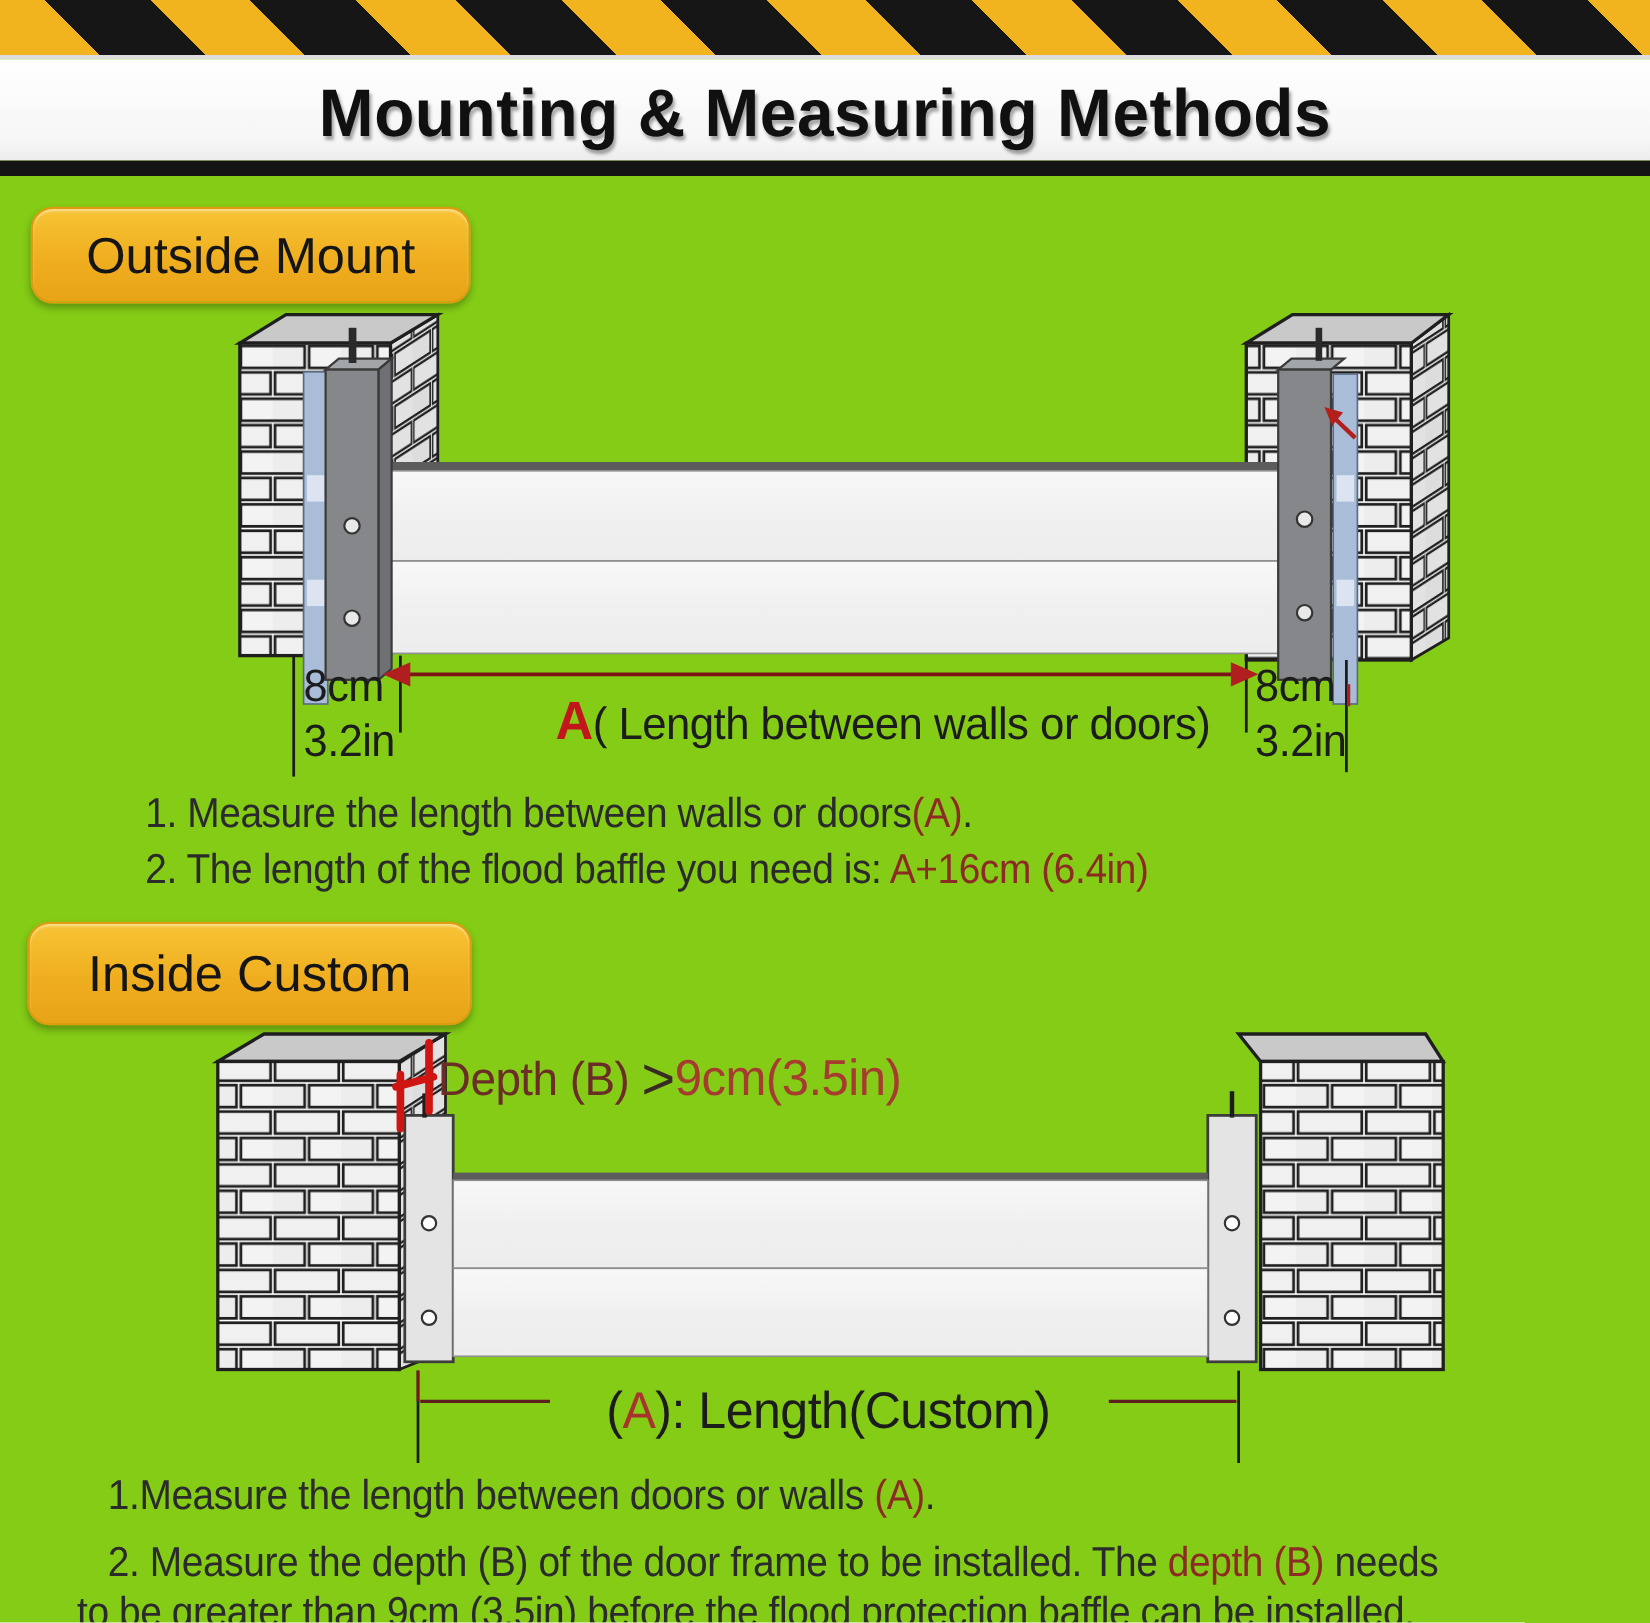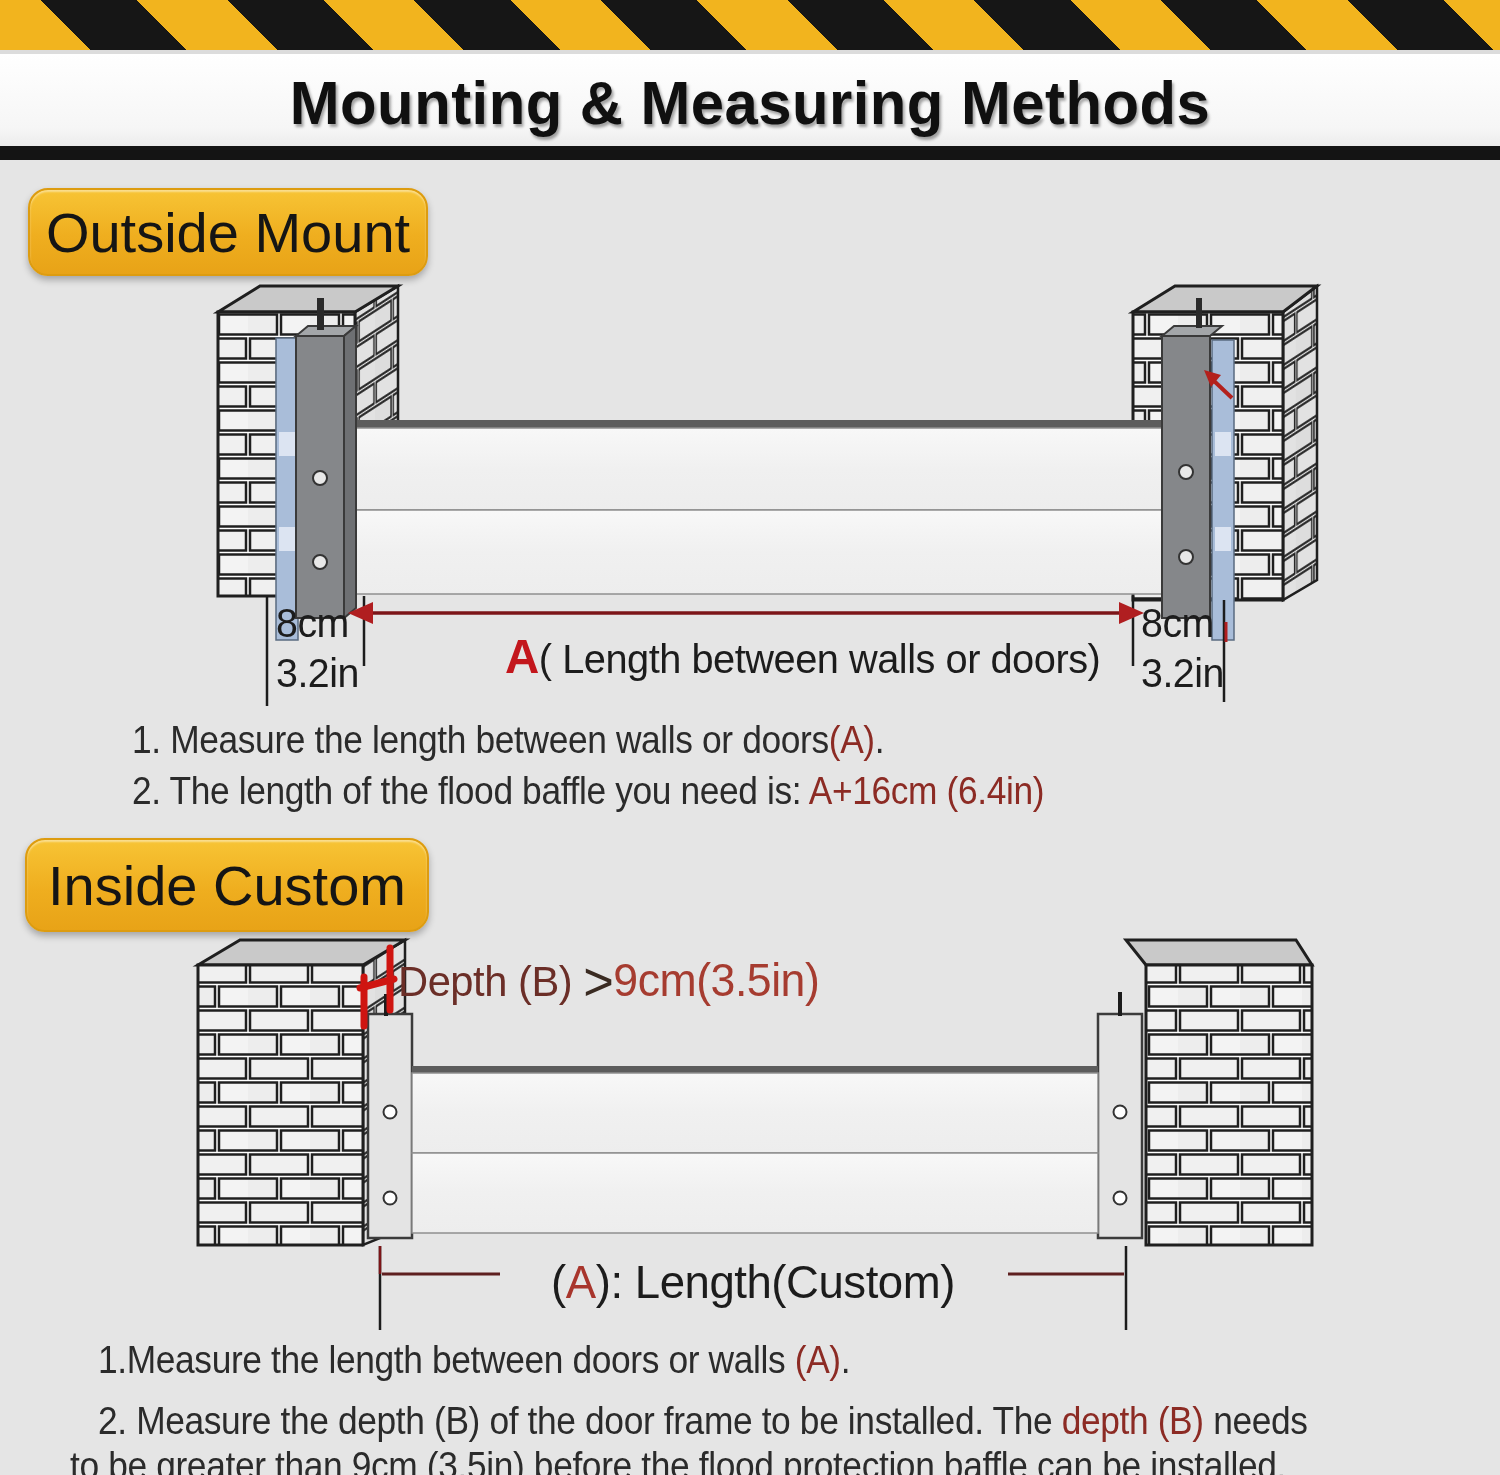--- a/index.html
+++ b/index.html
@@ -1,17 +1,17 @@
 <!DOCTYPE html>
 <html><head>
 <meta charset="utf-8">
 <style>
   html,body{margin:0;padding:0;background:#fff;}
   .stage{
-    position:relative;width:1500px;height:1475px;background:#e5e5e5;overflow:hidden;
+    position:relative;width:1500px;height:1475px;background:#84cc16;overflow:hidden;
     font-family:"Liberation Sans","DejaVu Sans",sans-serif;
   }
   
   .caution-band{
     position:absolute;top:0;left:0;width:1500px;height:50px;
     background:repeating-linear-gradient(45deg,#f2b41e 0 64px,#161616 64px 132px);
     border-bottom:4px solid #dcdcdc;
   }
   .header-area{
     position:absolute;top:54px;left:0;width:1500px;height:92px;
@@ -24,21 +24,21 @@
     text-shadow:2px 3px 3px rgba(0,0,0,0.35);
     transform:scaleX(0.98);transform-origin:center;
   }
   .black-bar{position:absolute;top:146px;left:0;width:1500px;height:14px;background:#141414;}
   
   .badge{
     position:absolute;display:flex;align-items:center;justify-content:center;
     background:linear-gradient(180deg,#f7c435 0%,#efae1f 55%,#e8a317 100%);
     border:2px solid #dd9c10;border-radius:20px;
     box-shadow:0 4px 7px rgba(0,0,0,0.28), inset 0 2px 2px rgba(255,255,255,0.45);
-    color:#151515;font-size:56px;white-space:nowrap;
+    color:#151515;font-size:46px;white-space:nowrap;
   }
   .badge-outside{left:28px;top:188px;width:396px;height:84px;}
   .badge-inside{left:25px;top:838px;width:400px;height:90px;}
   
   .diagram-svg{position:absolute;top:0;left:0;}
   
   .t{position:absolute;color:#1c1c1c;white-space:nowrap;}
   .dim{font-size:41px;line-height:50px;letter-spacing:-0.5px;transform:scaleX(0.96);transform-origin:left top;}
   .span-label{top:628px;left:505px;font-size:41px;letter-spacing:-0.5px;transform:scaleX(0.97);transform-origin:left top;}
   .big-a{color:#c3161c;font-weight:bold;font-size:49px;}

